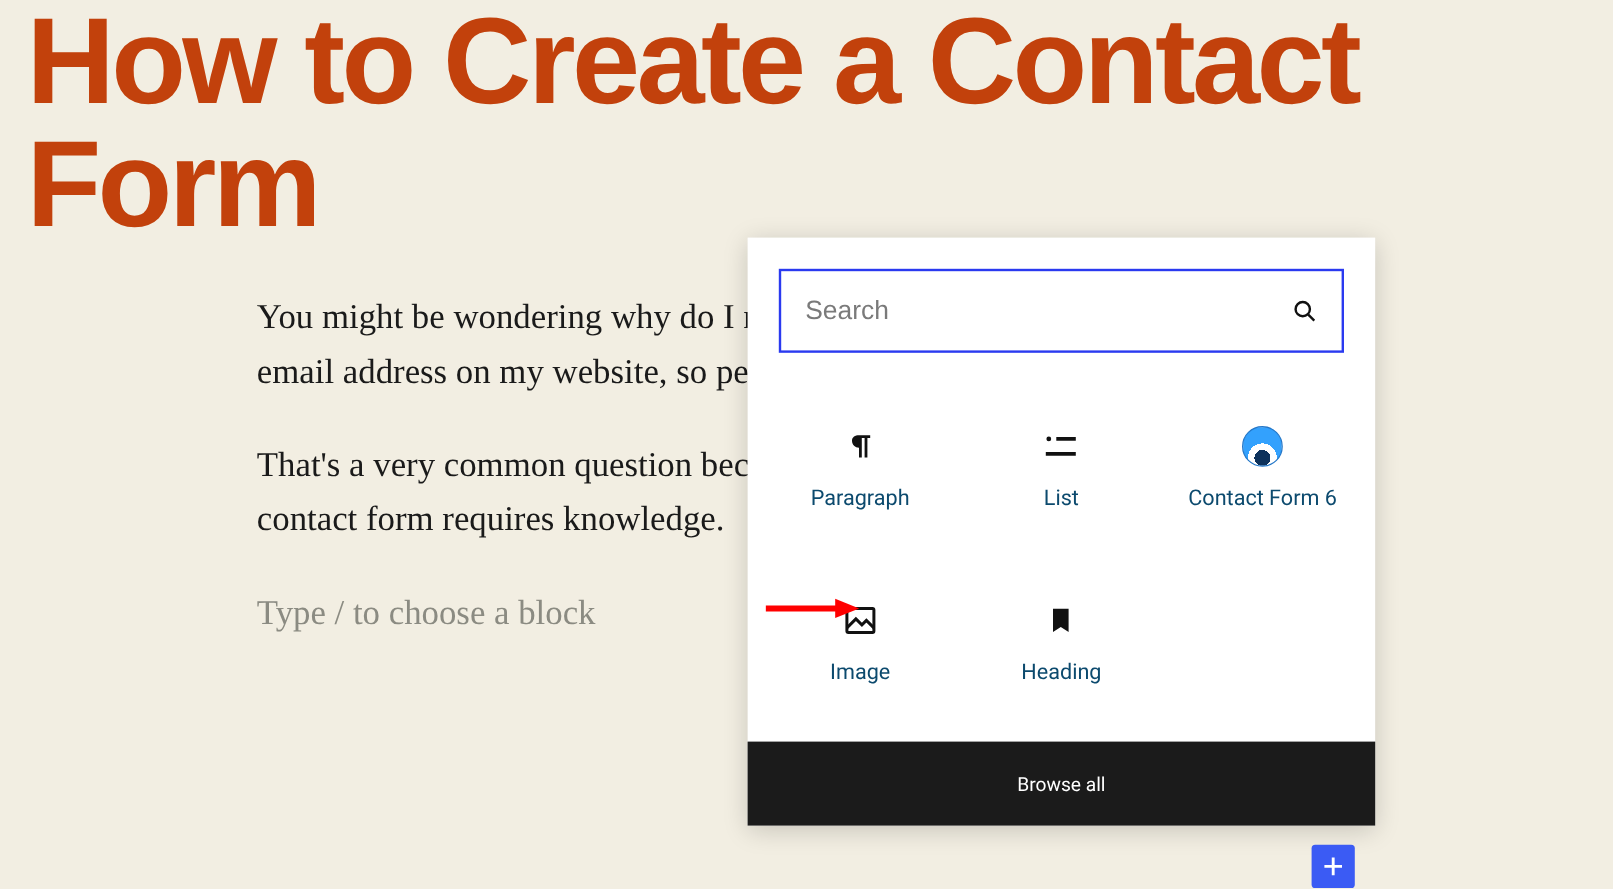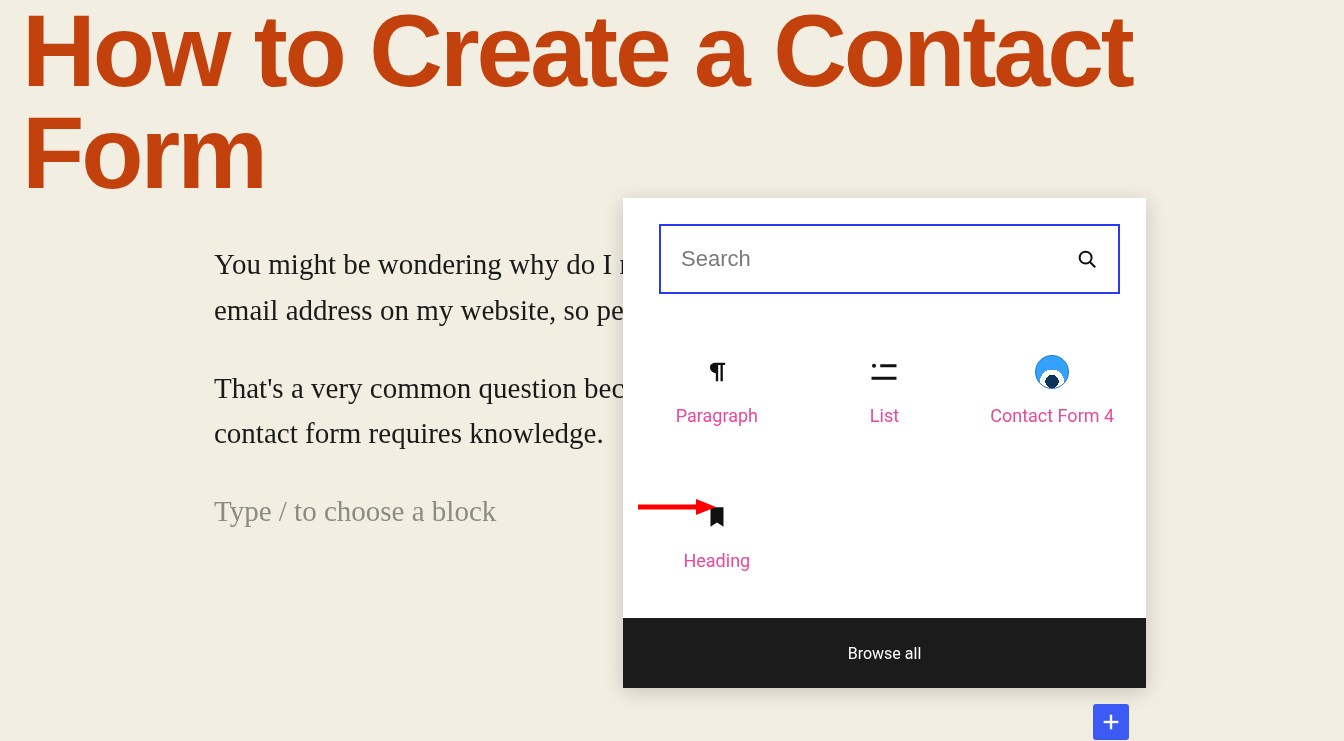--- a/index.html
+++ b/index.html
@@ -41,21 +41,21 @@
     left: 623px;
     top: 198px;
     width: 523px;
     height: 490px;
     background: #fff;
     box-shadow: 0 4px 20px rgba(0,0,0,0.18);
     display: flex;
     flex-direction: column;
   }
   .inserter-search-wrap {
-    padding: 26px 26px 10px 36px;
+    padding: 26px 26px 10px 26px;
   }
   .inserter-search {
     width: 100%;
     height: 70px;
     border: 2px solid #2a3af0;
     display: flex;
     align-items: center;
     padding: 0 20px;
   }
   .inserter-search input {
@@ -89,21 +89,21 @@
     width: 34px;
     height: 34px;
     display: flex;
     align-items: center;
     justify-content: center;
     font-size: 30px;
     color: #1a1a1a;
   }
   .block-label {
     font-size: 18px;
-    color: #ec4899;
+    color: #0c4a6e;
     font-weight: 400;
     text-align: center;
   }
 
   .browse-all {
     height: 70px;
     background: #1b1b1b;
     color: #fff;
     display: flex;
     align-items: center;
@@ -188,24 +188,33 @@
           <line x1="2" y1="17" x2="22" y2="17"></line>
         </svg>
       </span>
       <span class="block-label">List</span>
     </div>
 
     <div class="block-item">
       <span class="block-icon">
         <span class="cf7-icon"></span>
       </span>
-      <span class="block-label">Contact Form 4</span>
-    </div>
-
-
+      <span class="block-label">Contact Form 6</span>
+    </div>
+
+
+    <div class="block-item">
+      <span class="block-icon">
+        <svg viewBox="0 0 24 24" width="30" height="30" fill="none" stroke="#111" stroke-width="2">
+          <rect x="3" y="4" width="18" height="16" rx="1"></rect>
+          <polyline points="3,17 9,11 13,15 16,12 21,17"></polyline>
+        </svg>
+      </span>
+      <span class="block-label">Image</span>
+    </div>
 
     <div class="block-item">
       <span class="block-icon">
         <svg viewBox="0 0 24 24" width="26" height="26" fill="#111">
           <path d="M6 3h12v18l-6-4-6 4z"></path>
         </svg>
       </span>
       <span class="block-label">Heading</span>
     </div>
 

